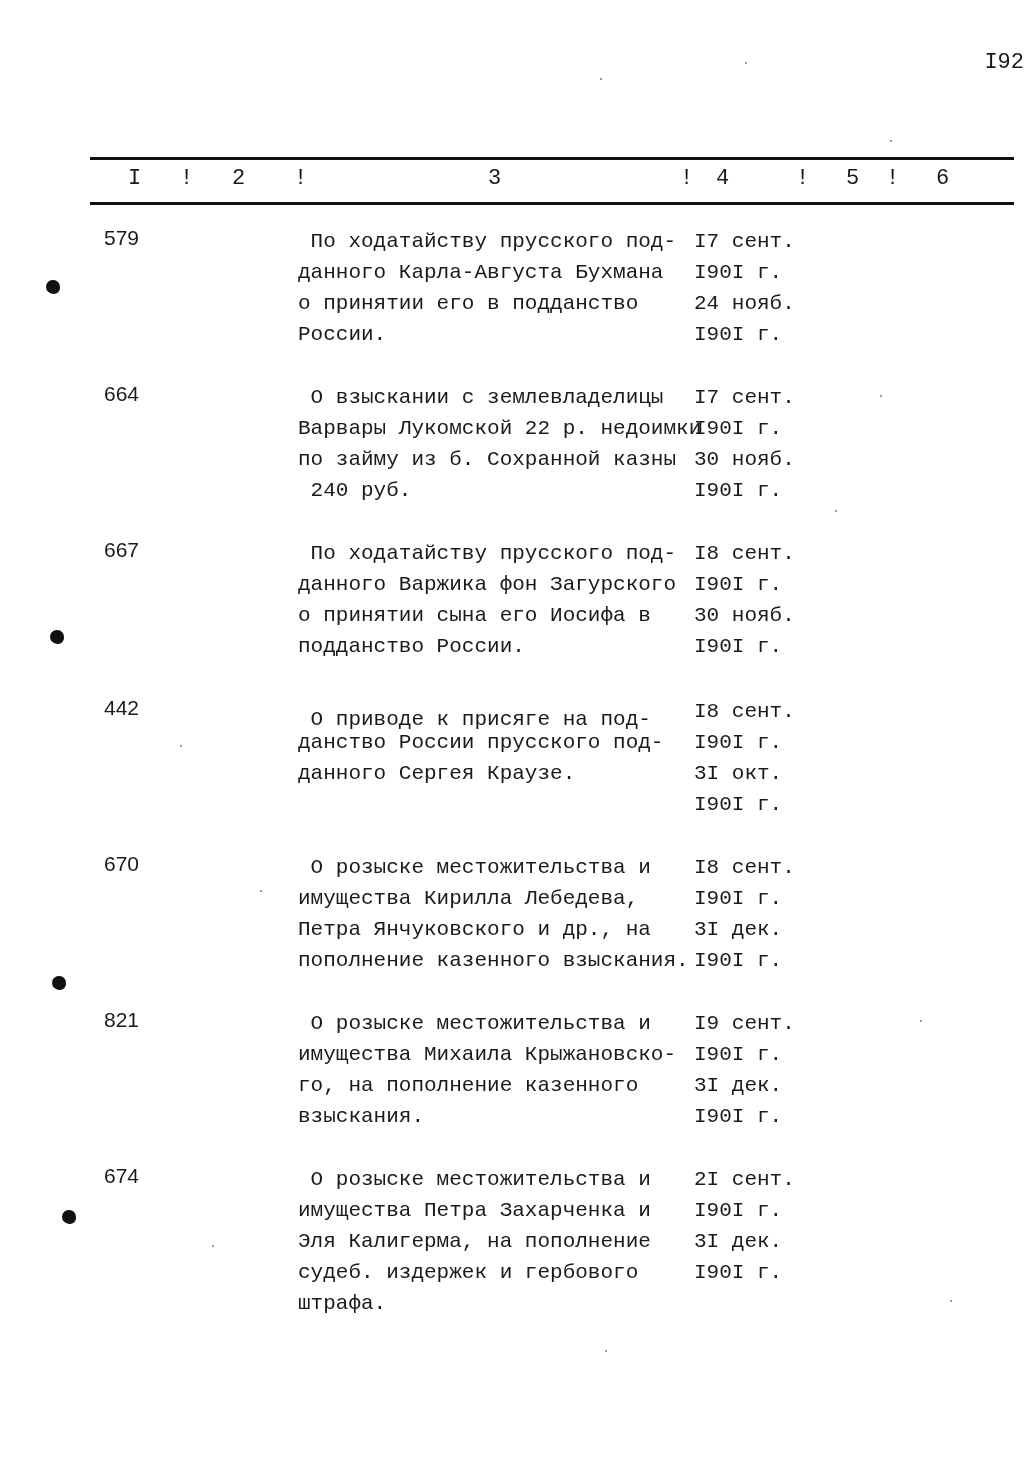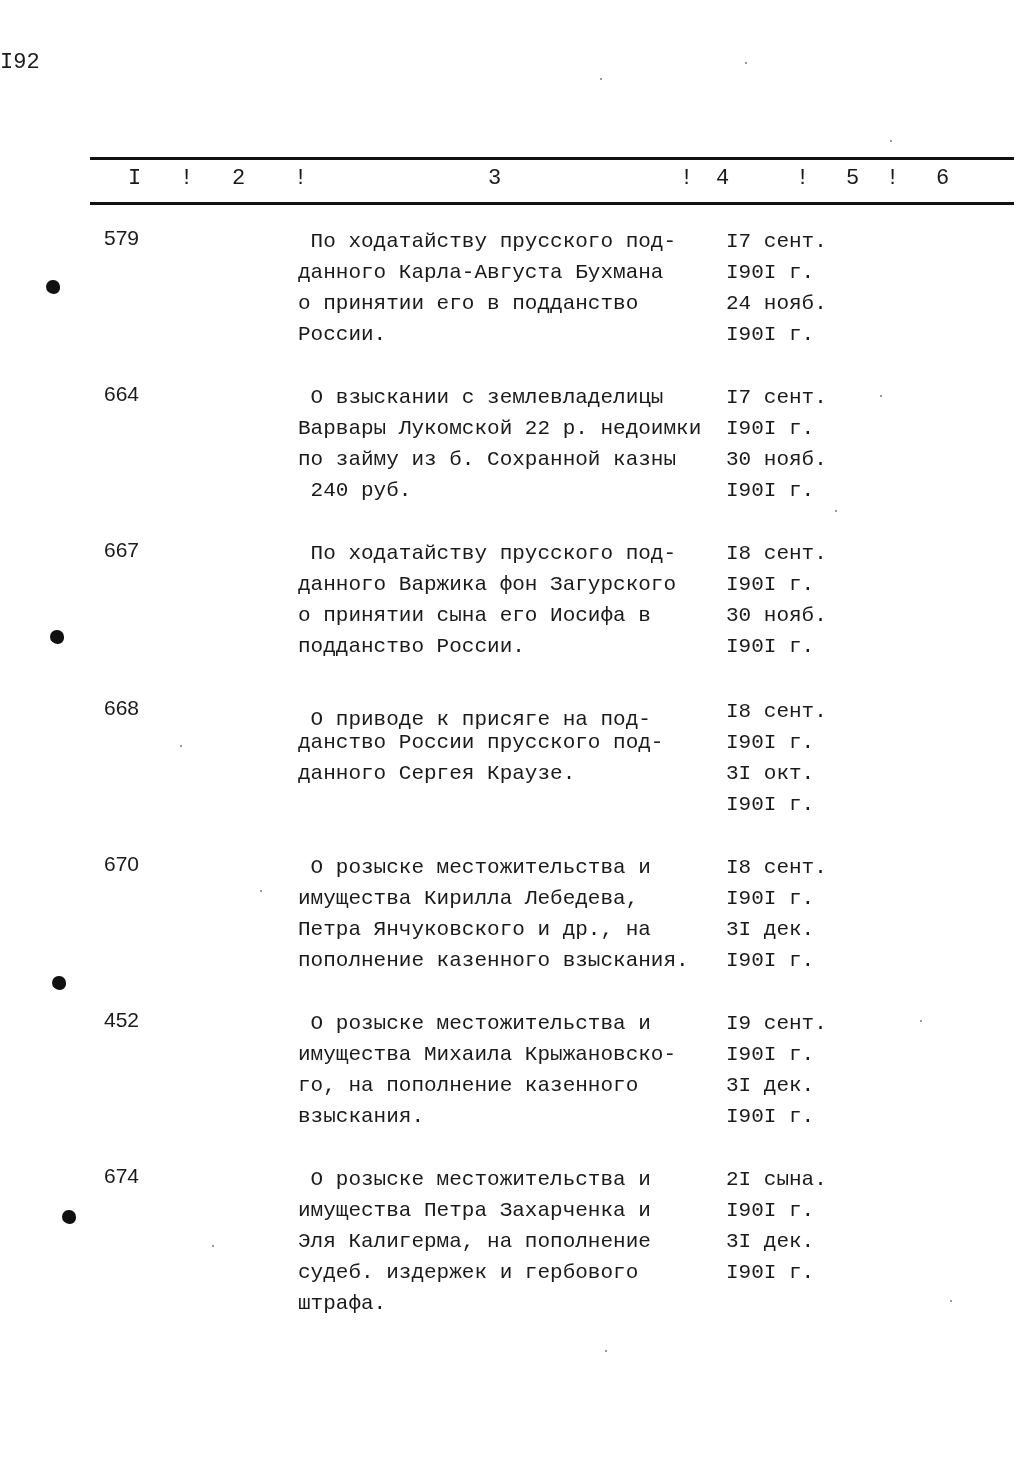--- a/index.html
+++ b/index.html
@@ -10,21 +10,21 @@
       position: relative;
       overflow: hidden;
       font-family: "Liberation Mono", "DejaVu Sans Mono", monospace;
       color: #1a1a1a;
     }
     .page-number {
       position: absolute;
       top: 50px;
       left: 0;
       width: 1024px;
-      text-align: left;
+      text-align: right;
       font-size: 22px;
       letter-spacing: 0px;
     }
     .rule {
       position: absolute;
       left: 90px;
       width: 924px;
       height: 3px;
       background: #111;
     }
@@ -54,21 +54,21 @@
       font-size: 21px;
       font-family: "Liberation Sans", "DejaVu Sans", sans-serif;
     }
     .entry .line {
       position: absolute;
       font-size: 21px;
       white-space: pre;
       line-height: 31px;
     }
     .entry .desc { left: 298px; }
-    .entry .date { left: 694px; margin-left: 32px; }
+    .entry .date { left: 694px; }
     .hole {
       position: absolute;
       width: 14px;
       height: 14px;
       background: #111;
       border-radius: 50% 50% 45% 55%;
     }
     .speck {
       position: absolute;
       width: 2px;
@@ -128,21 +128,21 @@
   <span class="line desc" style="top:31px">данного Варжика фон Загурского</span>
   <span class="line desc" style="top:62px">о принятии сына его Иосифа в</span>
   <span class="line desc" style="top:93px">подданство России.</span>
   <span class="line date" style="top:0">I8 сент.</span>
   <span class="line date" style="top:31px">I90I г.</span>
   <span class="line date" style="top:62px">30 нояб.</span>
   <span class="line date" style="top:93px">I90I г.</span>
 </div>
 
 <div class="entry" style="top:696px">
-  <span class="num">668</span>
+  <span class="num">442</span>
   <span class="line desc" style="top:8px"> О приводе к присяге на под-</span>
   <span class="line desc" style="top:31px">данство Pоссии прусского под-</span>
   <span class="line desc" style="top:62px">данного Сергея Краузе.</span>
   <span class="line date" style="top:0">I8 сент.</span>
   <span class="line date" style="top:31px">I90I г.</span>
   <span class="line date" style="top:62px">3I окт.</span>
   <span class="line date" style="top:93px">I90I г.</span>
 </div>
 
 <div class="entry" style="top:852px">
@@ -151,39 +151,39 @@
   <span class="line desc" style="top:31px">имущества Кирилла Лебедева,</span>
   <span class="line desc" style="top:62px">Петра Янчуковского и др., на</span>
   <span class="line desc" style="top:93px">пополнение казенного взыскания.</span>
   <span class="line date" style="top:0">I8 сент.</span>
   <span class="line date" style="top:31px">I90I г.</span>
   <span class="line date" style="top:62px">3I дек.</span>
   <span class="line date" style="top:93px">I90I г.</span>
 </div>
 
 <div class="entry" style="top:1008px">
-  <span class="num">452</span>
+  <span class="num">821</span>
   <span class="line desc" style="top:0"> О розыске местожительства и</span>
   <span class="line desc" style="top:31px">имущества Михаила Крыжановско-</span>
   <span class="line desc" style="top:62px">го, на пополнение казенного</span>
   <span class="line desc" style="top:93px">взыскания.</span>
   <span class="line date" style="top:0">I9 сент.</span>
   <span class="line date" style="top:31px">I90I г.</span>
   <span class="line date" style="top:62px">3I дек.</span>
   <span class="line date" style="top:93px">I90I г.</span>
 </div>
 
 <div class="entry" style="top:1164px">
   <span class="num">674</span>
   <span class="line desc" style="top:0"> О розыске местожительства и</span>
   <span class="line desc" style="top:31px">имущества Петра Захарченка и</span>
   <span class="line desc" style="top:62px">Эля Калигерма, на пополнение</span>
   <span class="line desc" style="top:93px">судеб. издержек и гербового</span>
   <span class="line desc" style="top:124px">штрафа.</span>
-  <span class="line date" style="top:0">2I сына.</span>
+  <span class="line date" style="top:0">2I сент.</span>
   <span class="line date" style="top:31px">I90I г.</span>
   <span class="line date" style="top:62px">3I дек.</span>
   <span class="line date" style="top:93px">I90I г.</span>
 </div>
 
 <div class="hole" style="left:46px;top:280px"></div>
 <div class="hole" style="left:50px;top:630px"></div>
 <div class="hole" style="left:52px;top:976px"></div>
 <div class="hole" style="left:62px;top:1210px"></div>
 

